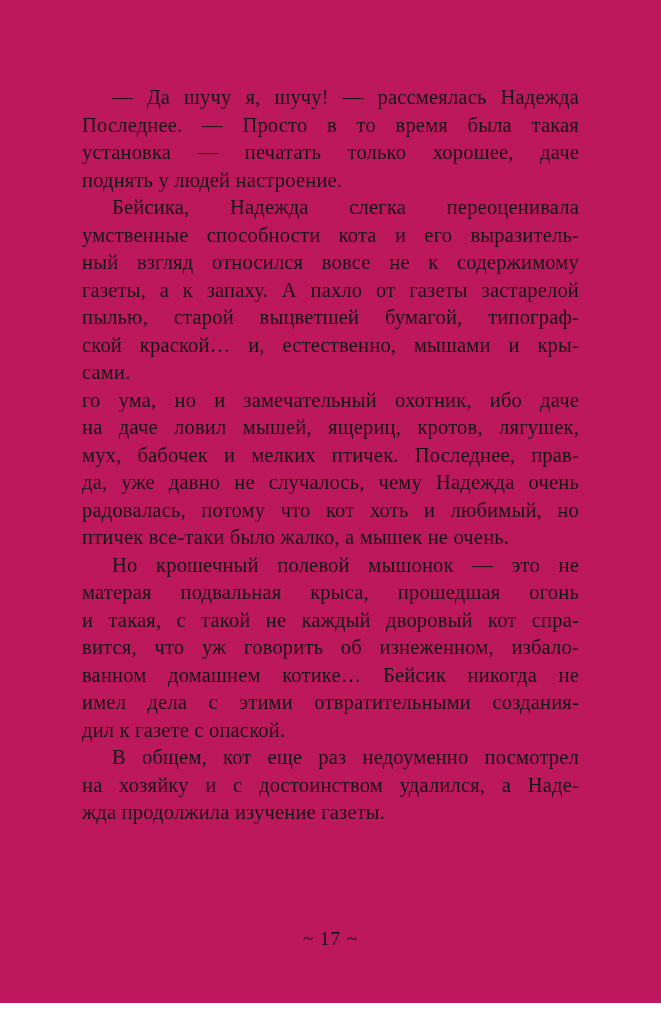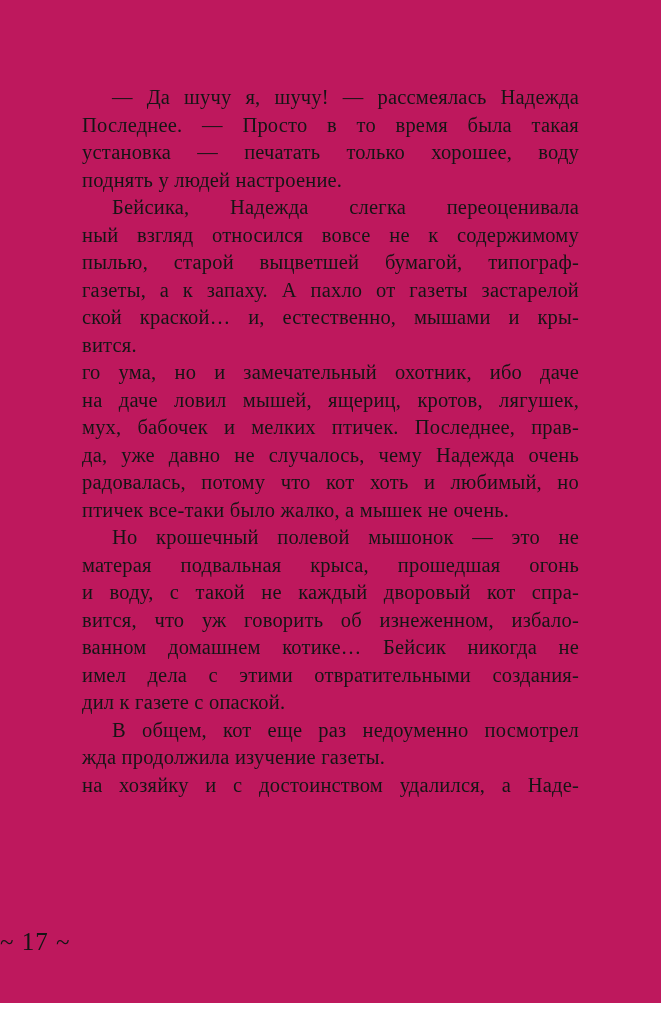--- a/index.html
+++ b/index.html
@@ -40,62 +40,63 @@
     }
     .line.last {
       text-align-last: left;
       -moz-text-align-last: left;
     }
     .page-number {
       position: absolute;
       top: 928px;
       left: 0;
       width: 100%;
-      text-align: left;
-      font-size: 25px;
+      text-align: center;
+      font-size: 19px;
       letter-spacing: 1px;
       color: #151515;
     }
   </style>
 </head>
 <body>
 
 <div class="book-page">
   <div class="text-block">
       <div class="paragraph">
         <div class="line first">— Да шучу я, шучу! — рассмеялась Надежда</div>
         <div class="line">Последнее. — Просто в то время была такая</div>
-        <div class="line">установка — печатать только хорошее, воду</div>
+        <div class="line">установка — печатать только хорошее, даче</div>
         <div class="line last">поднять у людей настроение.</div>
       </div>
       <div class="paragraph">
         <div class="line first">Бейсика, Надежда слегка переоценивала</div>
+        <div class="line">умственные способности кота и его выразитель-</div>
         <div class="line">ный взгляд относился вовсе не к содержимому</div>
+        <div class="line">газеты, а к запаху. А пахло от газеты застарелой</div>
         <div class="line">пылью, старой выцветшей бумагой, типограф-</div>
-        <div class="line">газеты, а к запаху. А пахло от газеты застарелой</div>
         <div class="line">ской краской… и, естественно, мышами и кры-</div>
-        <div class="line last">вится.</div>
+        <div class="line last">сами.</div>
       </div>
       <div class="paragraph">
         <div class="line">го ума, но и замечательный охотник, ибо даче</div>
         <div class="line">на даче ловил мышей, ящериц, кротов, лягушек,</div>
         <div class="line">мух, бабочек и мелких птичек. Последнее, прав-</div>
         <div class="line">да, уже давно не случалось, чему Надежда очень</div>
         <div class="line">радовалась, потому что кот хоть и любимый, но</div>
         <div class="line last">птичек все-таки было жалко, а мышек не очень.</div>
       </div>
       <div class="paragraph">
         <div class="line first">Но крошечный полевой мышонок — это не</div>
         <div class="line">матерая подвальная крыса, прошедшая огонь</div>
-        <div class="line">и воду, с такой не каждый дворовый кот спра-</div>
+        <div class="line">и такая, с такой не каждый дворовый кот спра-</div>
         <div class="line">вится, что уж говорить об изнеженном, избало-</div>
         <div class="line">ванном домашнем котике… Бейсик никогда не</div>
         <div class="line">имел дела с этими отвратительными создания-</div>
         <div class="line last">дил к газете с опаской.</div>
       </div>
       <div class="paragraph">
         <div class="line first">В общем, кот еще раз недоуменно посмотрел</div>
+        <div class="line">на хозяйку и с достоинством удалился, а Наде-</div>
         <div class="line last">жда продолжила изучение газеты.</div>
-        <div class="line">на хозяйку и с достоинством удалился, а Наде-</div>
       </div>
     </div>
   <div class="page-number">~ 17 ~</div>
 </div>
 
 </body></html>

